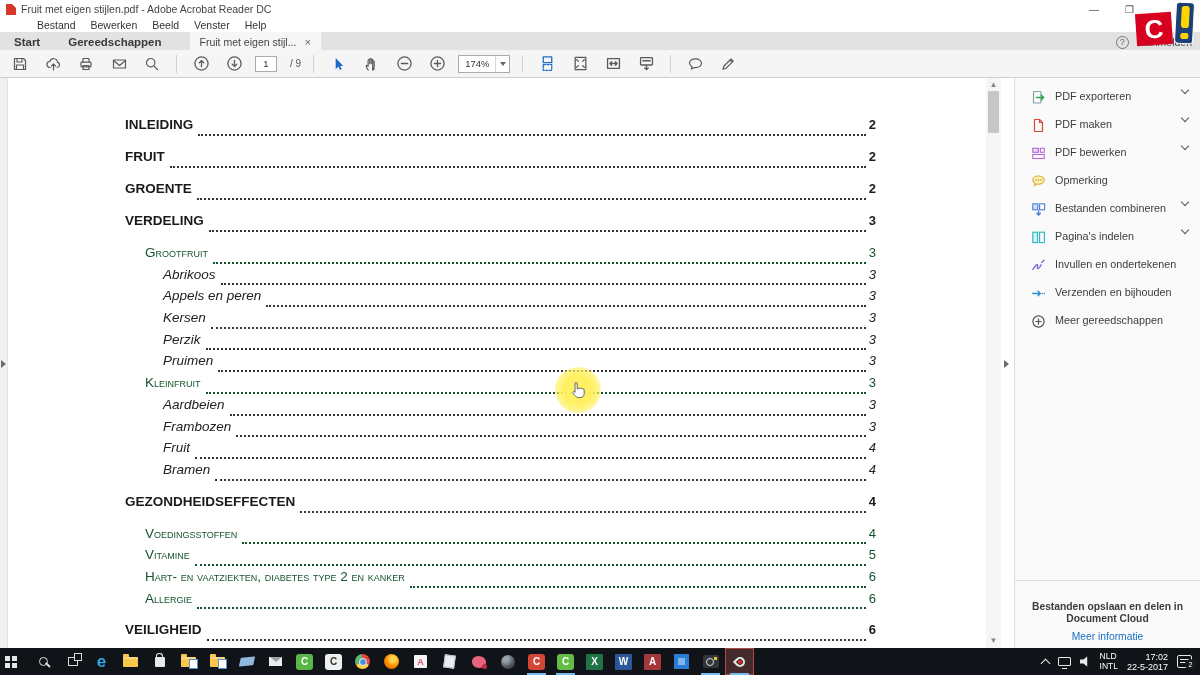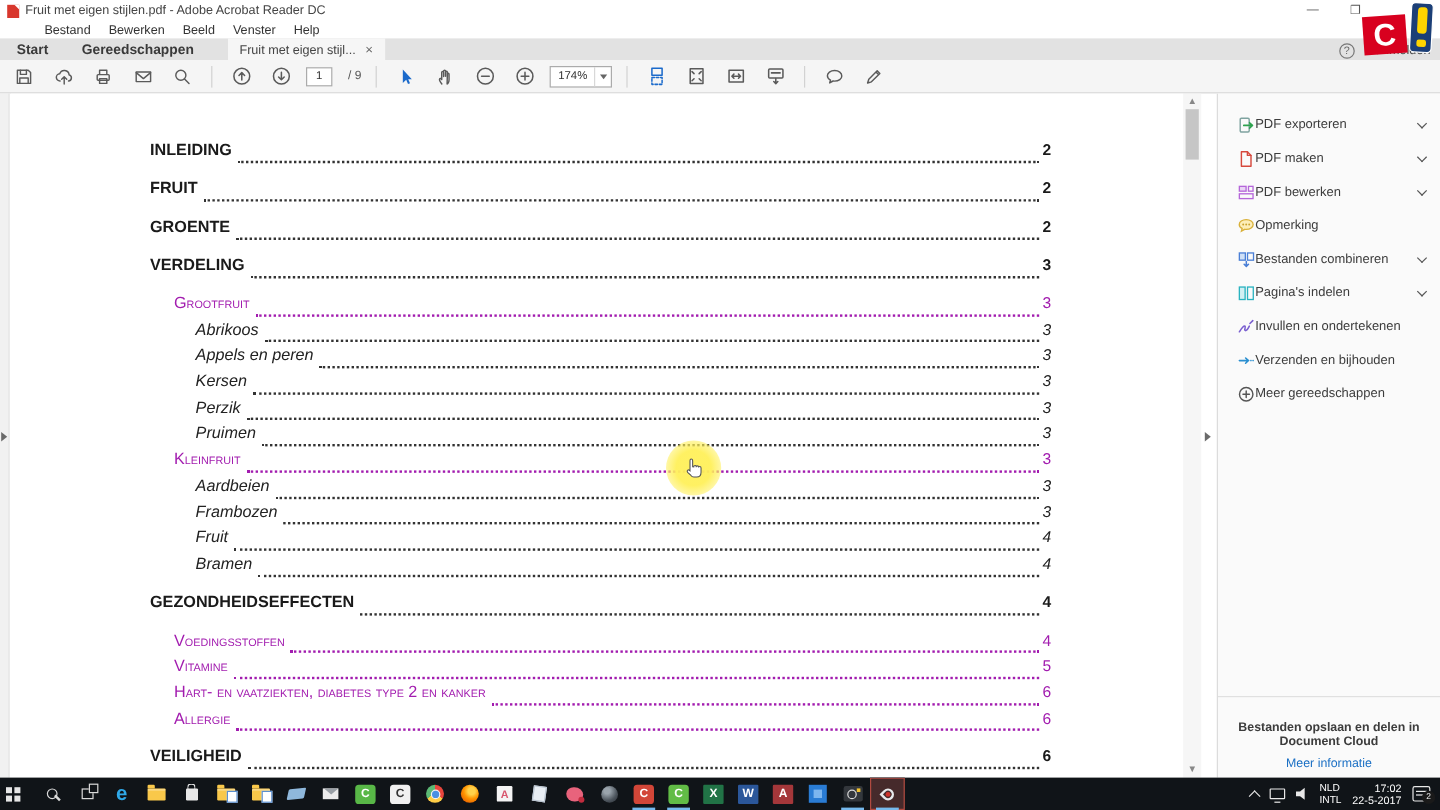--- a/index.html
+++ b/index.html
@@ -51,36 +51,36 @@
   .navstrip { position:absolute; left:0; top:0; width:8px; height:570px; background:#f1f1f1; border-right:1px solid #e3e3e3; }
   .handle-l { position:absolute; left:1px; top:282px; width:0; height:0;
     border-top:4px solid transparent; border-bottom:4px solid transparent; border-left:5px solid #6a6a6a; }
   .page { position:absolute; left:9px; top:0; width:977px; height:570px; background:#fff;
     padding:29px 110px 0 116px; overflow:hidden; }
 
   .toc-row { display:flex; align-items:baseline; white-space:nowrap; }
   .toc-row .leader { flex:1; border-bottom:2px dotted currentColor; margin:0 3px 3px 5px; align-self:flex-end; }
   .toc-row .toc-page { font-size:13px; }
   .l1 { height:22px; margin:10px 0; color:#1a1a1a; font-weight:bold; font-size:13.5px; }
-  .l2 { height:21.7px; color:#a21caf; font-size:13.5px; font-variant:small-caps; padding-left:20px; }
+  .l2 { height:21.7px; color:#14532d; font-size:13.5px; font-variant:small-caps; padding-left:20px; }
   .l3 { height:21.7px; color:#222; font-style:italic; font-size:13.5px; padding-left:38px; }
   .l3 .leader, .l1 .leader { border-color:#333; }
 
   .scrollbar { position:absolute; left:986px; top:0; width:15px; height:570px; background:#f6f6f6; }
   .sb-up, .sb-down { position:absolute; left:0; width:15px; height:12px; color:#888; font-size:8px;
     display:flex; align-items:center; justify-content:center; }
   .sb-up { top:0; } .sb-down { bottom:2px; }
   .sb-thumb { position:absolute; left:2px; top:13px; width:11px; height:42px; background:#c6c6c6; }
   .handle-r { position:absolute; left:1004px; top:282px; width:0; height:0;
     border-top:4px solid transparent; border-bottom:4px solid transparent; border-left:5px solid #6a6a6a; }
 
   
   .sidebar { position:absolute; left:1014px; top:0; width:186px; height:570px; background:#fafafa;
     border-left:1px solid #dcdcdc; padding-top:12px; }
-  .tool-row { height:28px; display:flex; align-items:center; padding:0 12px 0 16px;
+  .tool-row { height:28px; display:flex; gap:9px; padding:0 12px 0 16px;
     font-size:10.8px; color:#3c3c3c; }
   .tool-row svg { flex:none; }
   .chev { margin-left:auto; width:6px; height:6px; border-right:1.4px solid #555; border-bottom:1.4px solid #555;
     transform:rotate(45deg); margin-top:-3px; }
   .sb-footer { position:absolute; left:0; bottom:6px; width:100%; border-top:1px solid #e0e0e0;
     padding:20px 16px 0; text-align:center; }
   .sb-footer .ft { font-size:10.3px; font-weight:bold; color:#3c3c3c; line-height:12px; }
   .sb-footer .fl { font-size:10.3px; color:#1a6fc4; margin-top:6px; }
 
   

